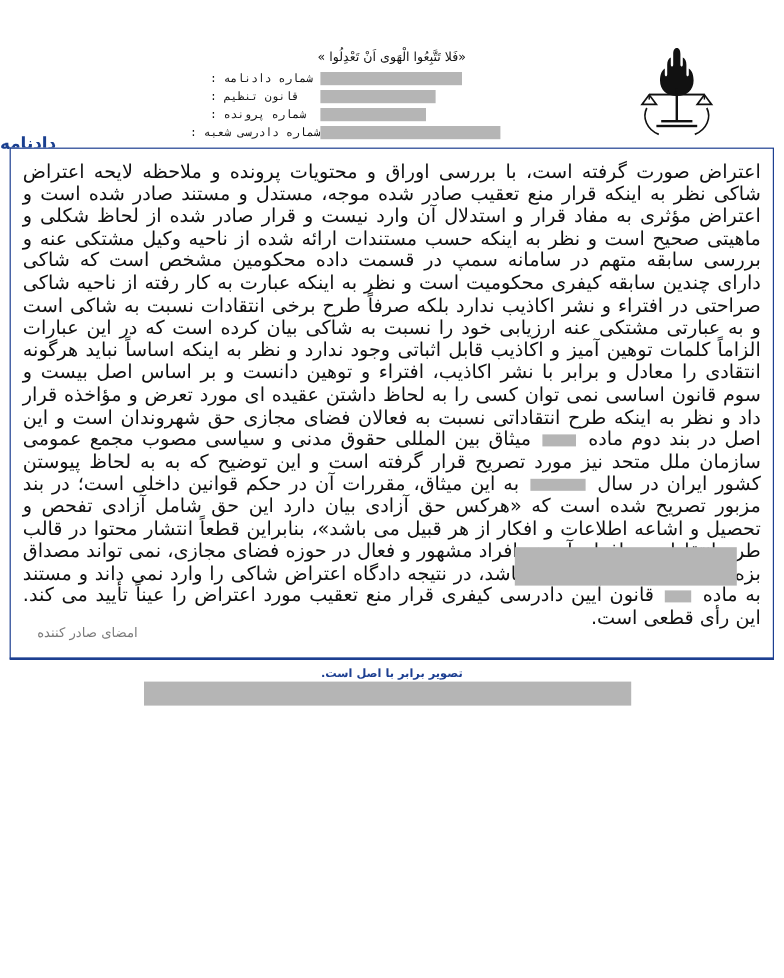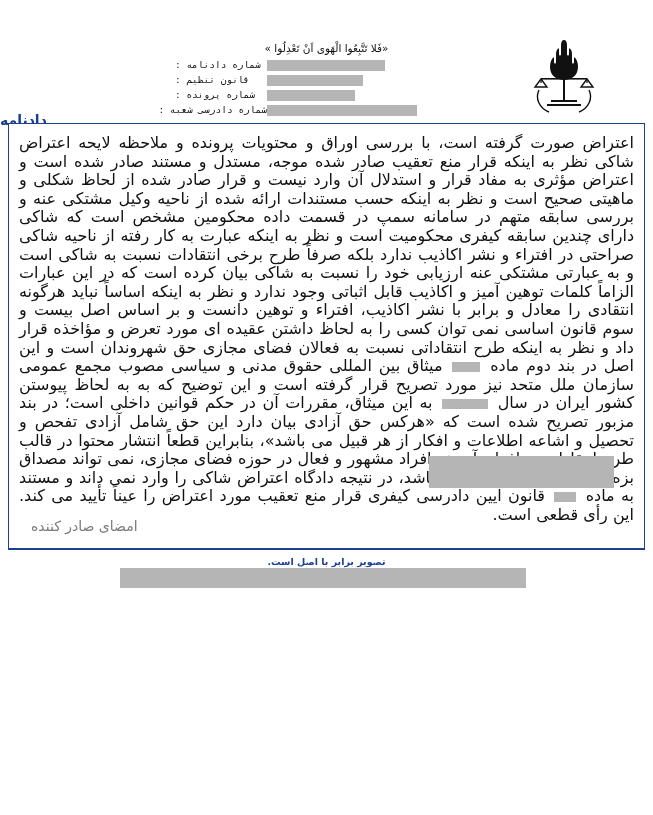--- a/index.html
+++ b/index.html
@@ -142,21 +142,21 @@
     bottom: 60px;
     width: 185px;
     height: 32px;
     background: #b5b5b5;
   }
 
   .sig-label {
     position: absolute;
     left: 22px;
     bottom: 14px;
-    font-size: 14px;
+    font-size: 11px;
     color: #7a7a7a;
   }
 
   
   .footer-note {
     position: absolute;
     top: 556px;
     left: 0;
     width: 653px;
     text-align: center;

